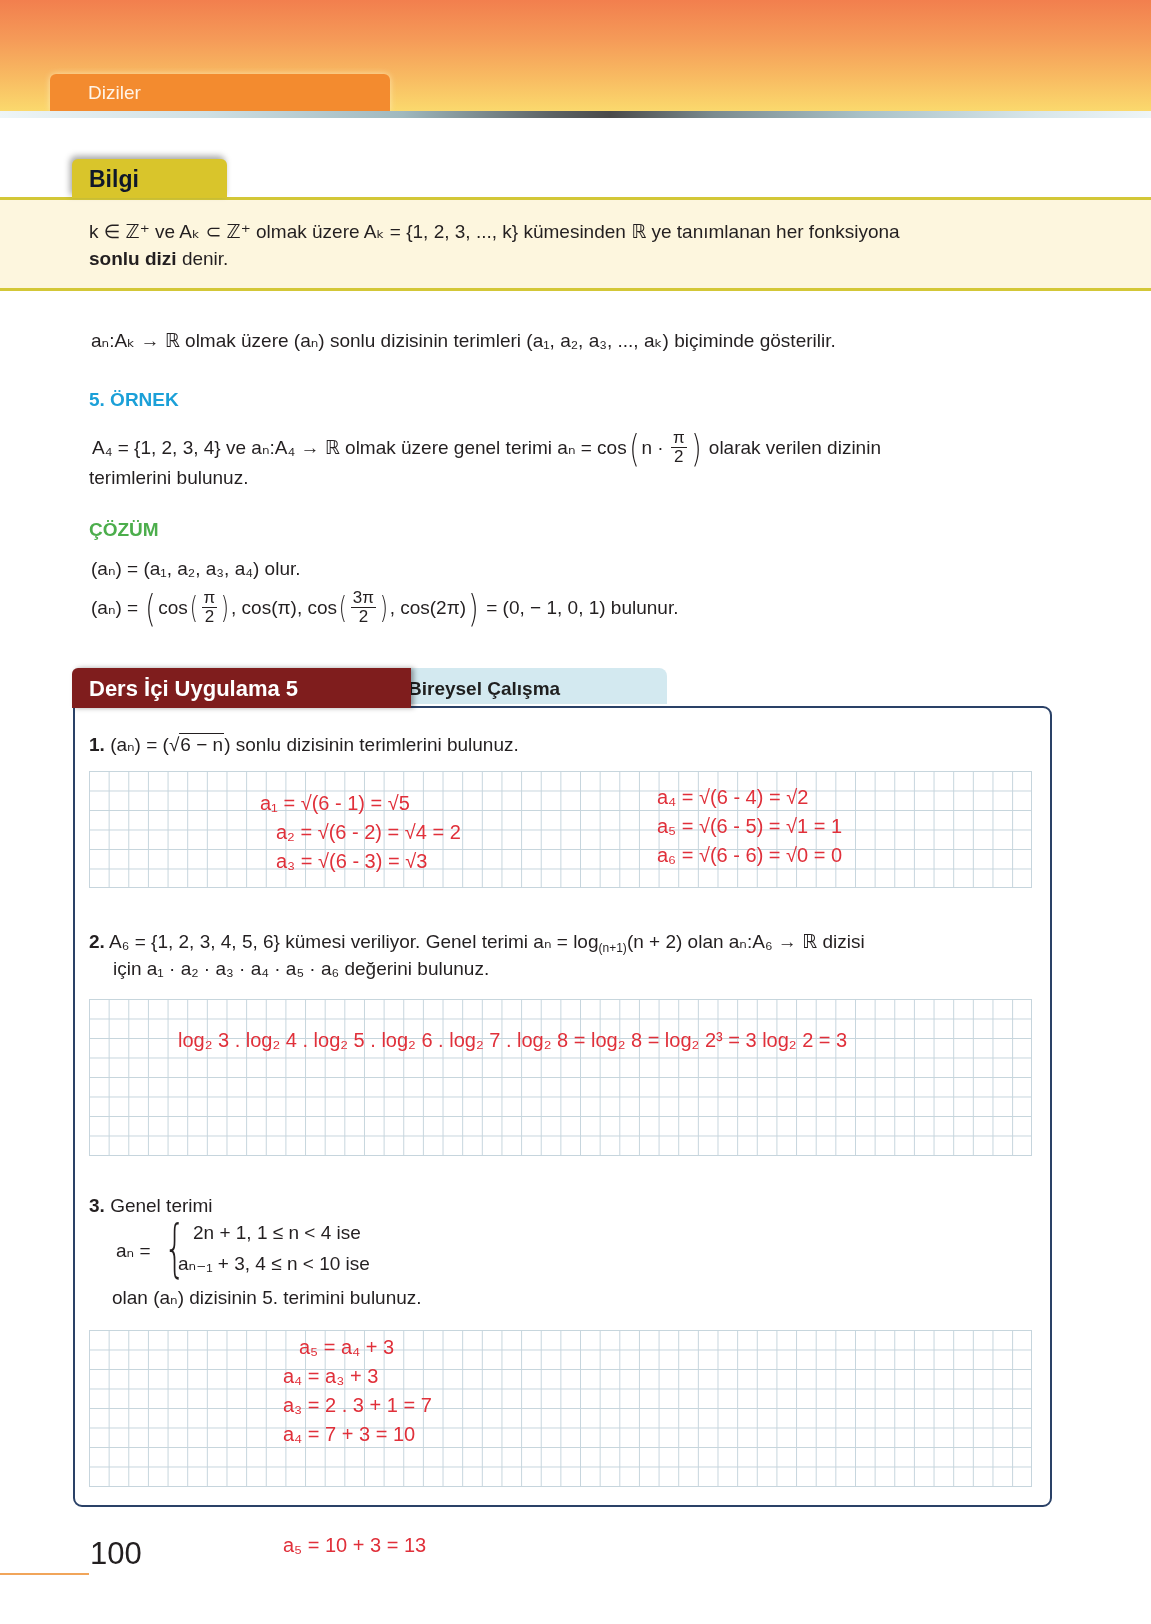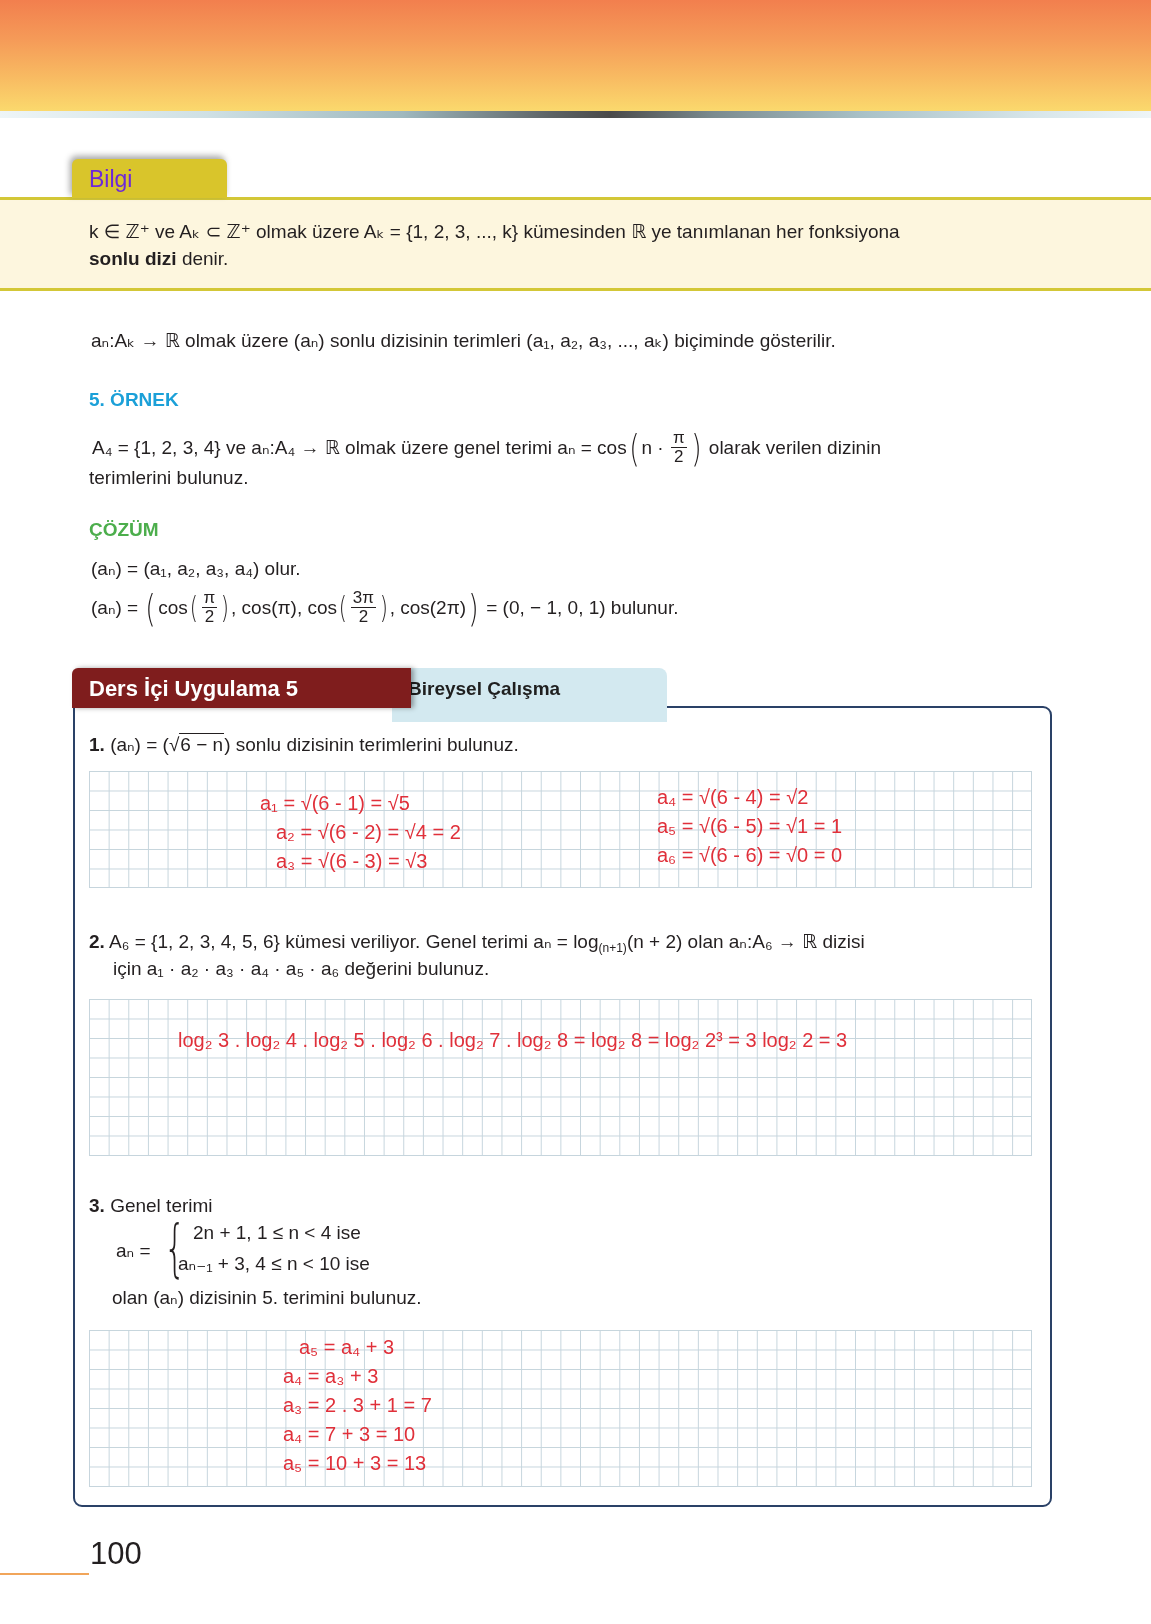--- a/index.html
+++ b/index.html
@@ -26,21 +26,21 @@
     position: absolute; left: 0; top: 111px; width: 1151px; height: 7px;
     background: linear-gradient(to right, #eef5f7 0%, #cfe0e4 18%, #9fb8be 35%, #5c6264 48%, #4a4a4a 53%, #7b8b8f 62%, #a9c1c7 75%, #d8e6ea 90%, #eef5f7 100%);
   }
 
   
   #info-tab {
     position: absolute; left: 72px; top: 159px; width: 155px; height: 39px;
     background: #d9c52b; border-radius: 6px 6px 0 0;
     box-shadow: -2px -3px 6px rgba(0,0,0,0.35);
   }
-  #info-tab span { position: absolute; left: 17px; top: 7px; color: #6d28d9; font-weight: normal; font-size: 23px; line-height: 26px; }
+  #info-tab span { position: absolute; left: 17px; top: 7px; color: #0f172a; font-weight: bold; font-size: 23px; line-height: 26px; }
   #info-box {
     position: absolute; left: 0; top: 197px; width: 1151px; height: 88px;
     background: #fdf6de; border-top: 3px solid #d3c737; border-bottom: 3px solid #d3c737;
   }
 
   .heading-blue { color: #1ba0d8; font-weight: bold; font-size: 19px; line-height: 24px; }
   .heading-green { color: #4cae4c; font-weight: bold; font-size: 19px; line-height: 24px; }
 
   
   .mline { font-size: 19px; line-height: 44px; height: 44px; }
@@ -55,21 +55,21 @@
   b.qnum { font-weight: bold; }
 
   
   #practice-tab-dark {
     position: absolute; left: 72px; top: 668px; width: 339px; height: 40px;
     background: #7f1d1d; border-radius: 6px 0 0 0;
     box-shadow: 3px 0 5px rgba(0,0,0,0.35); z-index: 2;
   }
   #practice-tab-dark span { position: absolute; left: 17px; top: 8px; color: #ffffff; font-weight: bold; font-size: 22px; line-height: 26px; }
   #practice-tab-light {
-    position: absolute; left: 392px; top: 668px; width: 275px; height: 54px;
+    position: absolute; left: 392px; top: 668px; width: 275px; height: 36px;
     background: #d3e9f0; border-radius: 0 8px 0 0; z-index: 1;
   }
   #practice-tab-light span { position: absolute; left: 16px; top: 10px; color: #1f1f1f; font-weight: bold; font-size: 19px; line-height: 22px; }
   #practice-box {
     position: absolute; left: 73px; top: 706px; width: 975px; height: 797px;
     border: 2.5px solid #2a4167; border-radius: 0 9px 9px 9px; background: #ffffff;
   }
 
   .grid {
     position: absolute; left: 89px; width: 943px;
@@ -85,20 +85,23 @@
 
   #page-number { font-size: 31px; line-height: 34px; color: #231f20; }
   #footer-line { position: absolute; left: 0; top: 1573px; width: 89px; height: 1.5px; background: #f1a55a; }
 </style>
 </head>
 <body>
 
 <div id="page">
 
   <div id="header-band"></div>
+  <div id="chapter-tab">
+    <span>Diziler</span>
+  </div>
   <div id="separator"></div>
 
   <div id="info-box"></div>
   <div id="info-tab">
     <span>Bilgi</span>
   </div>
   <div class="abs txt" style="left:89px; top:220px;">k ∈ ℤ⁺ ve Aₖ ⊂ ℤ⁺ olmak üzere Aₖ = {1, 2, 3, ..., k} kümesinden ℝ ye tanımlanan her fonksiyona</div>
   <div class="abs txt" style="left:89px; top:247px;"><b>sonlu dizi</b><span> denir.</span></div>
 
   <div class="abs txt" style="left:91px; top:329px;">aₙ:Aₖ → ℝ olmak üzere (aₙ) sonlu dizisinin terimleri (a₁, a₂, a₃, ..., aₖ) biçiminde gösterilir.</div>
@@ -137,17 +140,17 @@
   <div class="abs txt" style="left:116px; top:1239px;">aₙ =</div>
   <div class="abs brace" style="left:164px; top:1217px;">{</div>
   <div class="abs txt" style="left:193px; top:1221px;">2n + 1, 1 ≤ n &lt; 4 ise</div>
   <div class="abs txt" style="left:178px; top:1252px;">aₙ₋₁ + 3, 4 ≤ n &lt; 10 ise</div>
   <div class="abs txt" style="left:112px; top:1286px;">olan (aₙ) dizisinin 5. terimini bulunuz.</div>
   <div class="grid" style="top:1330px; height:157px;"></div>
   <div class="answer" style="left:299px; top:1334px;">a₅ = a₄ + 3</div>
   <div class="answer" style="left:283px; top:1363px;">a₄ = a₃ + 3</div>
   <div class="answer" style="left:283px; top:1392px;">a₃ = 2 . 3 + 1 = 7</div>
   <div class="answer" style="left:283px; top:1421px;">a₄ = 7 + 3 = 10</div>
-  <div class="answer" style="left:283px; top:1450px;">a₅ = 10 + 3 = 13</div>
+  <div class="answer" style="left:283px; top:1532px;">a₅ = 10 + 3 = 13</div>
 
   <div class="abs" id="page-number" style="left:90px; top:1537px;">100</div>
   <div id="footer-line"></div>
 </div>
 
 </body></html>

